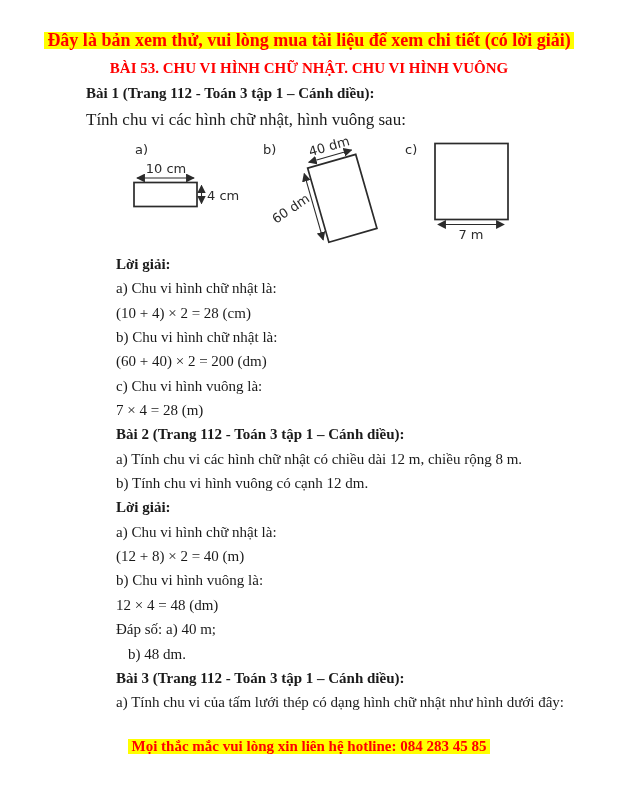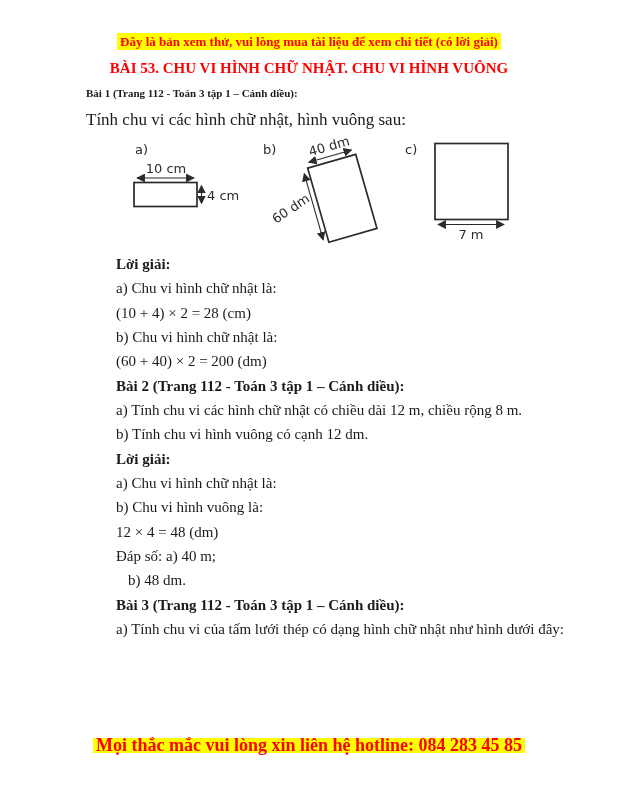--- a/index.html
+++ b/index.html
@@ -11,36 +11,36 @@
     font-family: "Liberation Serif", serif;
     color: #1a1a1a;
     overflow: hidden;
   }
   .banner-wrap { position: absolute; top: 32px; left: 0; right: 0; text-align: center; }
   .banner {
     display: inline-block;
     background: #ffff00;
     color: #ff0000;
     font-weight: bold;
-    font-size: 13px;
+    font-size: 18px;
     line-height: 17px;
     padding: 0 3px;
   }
   .doc-title {
     position: absolute; top: 59px; left: 0; right: 0;
     text-align: center;
     color: #ff0000;
     font-weight: bold;
     font-size: 15px;
     line-height: 18px;
   }
   .ex-heading {
     position: absolute; top: 84px; left: 86px;
     font-weight: bold;
-    font-size: 11px;
+    font-size: 15px;
     line-height: 18px;
     white-space: nowrap;
   }
   .intro {
     position: absolute; top: 111px; left: 86px;
     font-size: 17px;
     line-height: 18px;
     white-space: nowrap;
   }
   .figs { position: absolute; top: 135px; left: 86px; width: 450px; height: 114px; }
@@ -56,21 +56,21 @@
     white-space: nowrap;
   }
   .lines p.bold { font-weight: bold; }
   .lines p.indent { padding-left: 12px; }
   .footer-wrap { position: absolute; top: 737px; left: 0; right: 0; text-align: center; }
   .footer {
     display: inline-block;
     background: #ffff00;
     color: #ff0000;
     font-weight: bold;
-    font-size: 18px;
+    font-size: 15px;
     line-height: 15px;
     padding: 0 3px;
   }
 </style>
 </head>
 <body>
 
 <div class="page">
 
   <div class="banner-wrap">
@@ -119,25 +119,28 @@
       </g>
     </svg>
   </div>
 
   <div class="lines">
     <p class="bold">Lời giải:</p>
     <p>a) Chu vi hình chữ nhật là:</p>
     <p>(10 + 4) × 2 = 28 (cm)</p>
     <p>b) Chu vi hình chữ nhật là:</p>
     <p>(60 + 40) × 2 = 200 (dm)</p>
+    <p>c) Chu vi hình vuông là:</p>
+    <p>7 × 4 = 28 (m)</p>
     <p class="bold">Bài 2 (Trang 112 - Toán 3 tập 1 – Cánh diều):</p>
     <p>a) Tính chu vi các hình chữ nhật có chiều dài 12 m, chiều rộng 8 m.</p>
     <p>b) Tính chu vi hình vuông có cạnh 12 dm.</p>
     <p class="bold">Lời giải:</p>
     <p>a) Chu vi hình chữ nhật là:</p>
+    <p>(12 + 8) × 2 = 40 (m)</p>
     <p>b) Chu vi hình vuông là:</p>
     <p>12 × 4 = 48 (dm)</p>
     <p>Đáp số: a) 40 m;</p>
     <p class="indent">b) 48 dm.</p>
     <p class="bold">Bài 3 (Trang 112 - Toán 3 tập 1 – Cánh diều):</p>
     <p>a) Tính chu vi của tấm lưới thép có dạng hình chữ nhật như hình dưới đây:</p>
   </div>
 
   <div class="footer-wrap">
     <span class="footer">Mọi thắc mắc vui lòng xin liên hệ hotline: 084 283 45 85</span>

